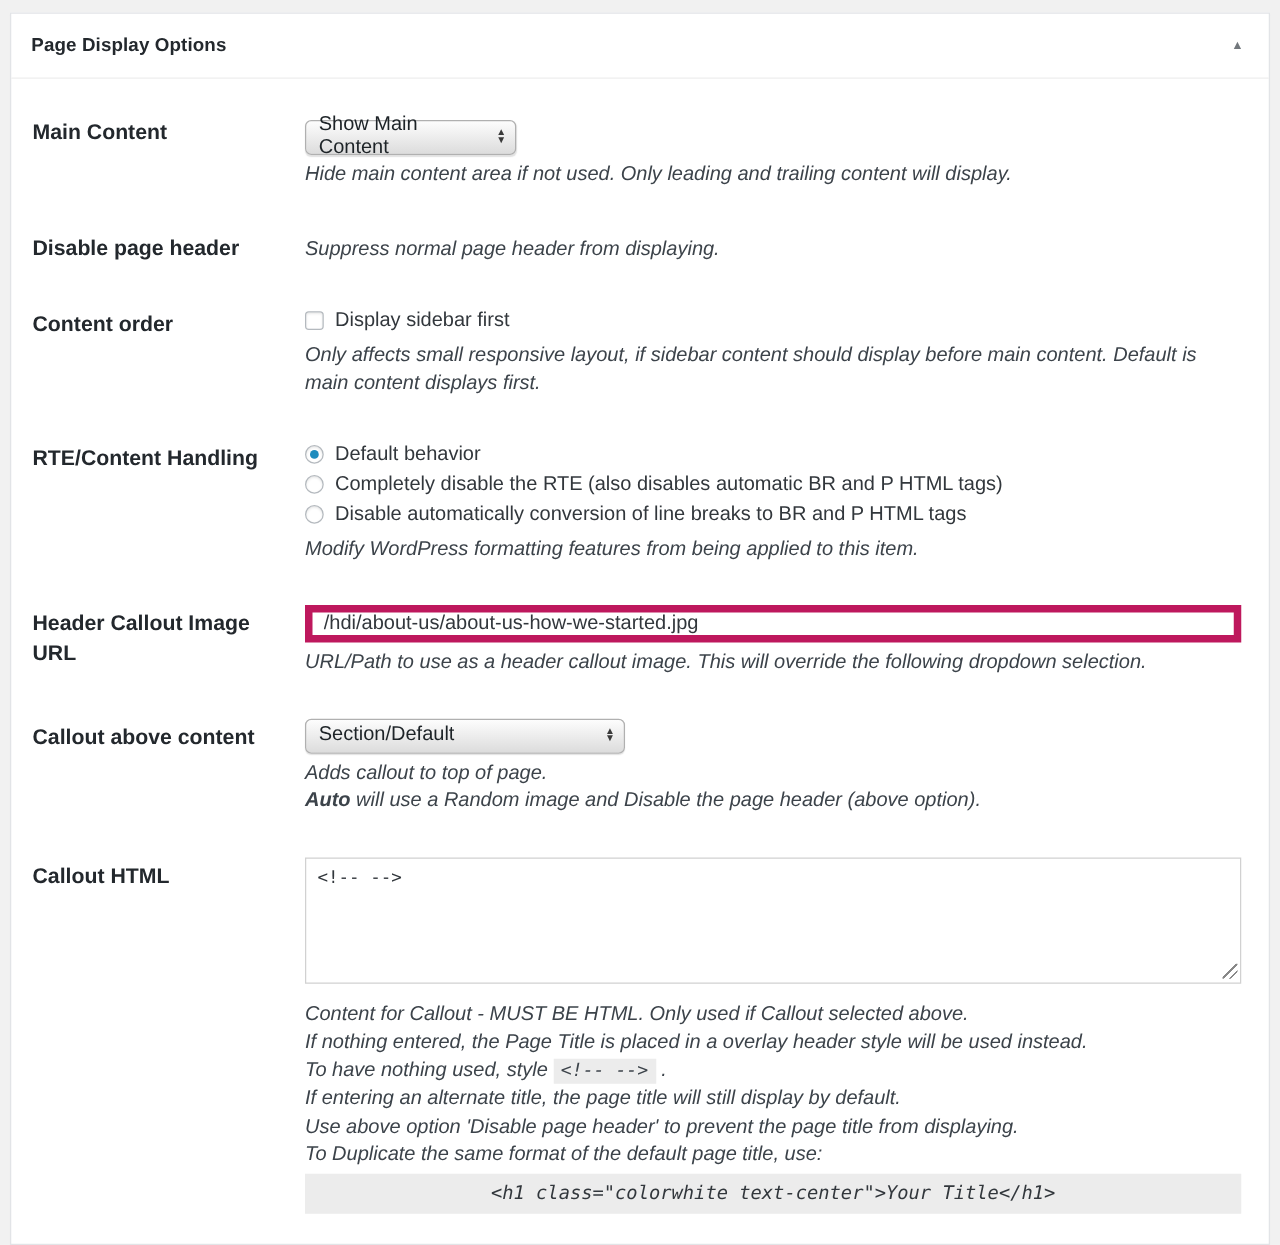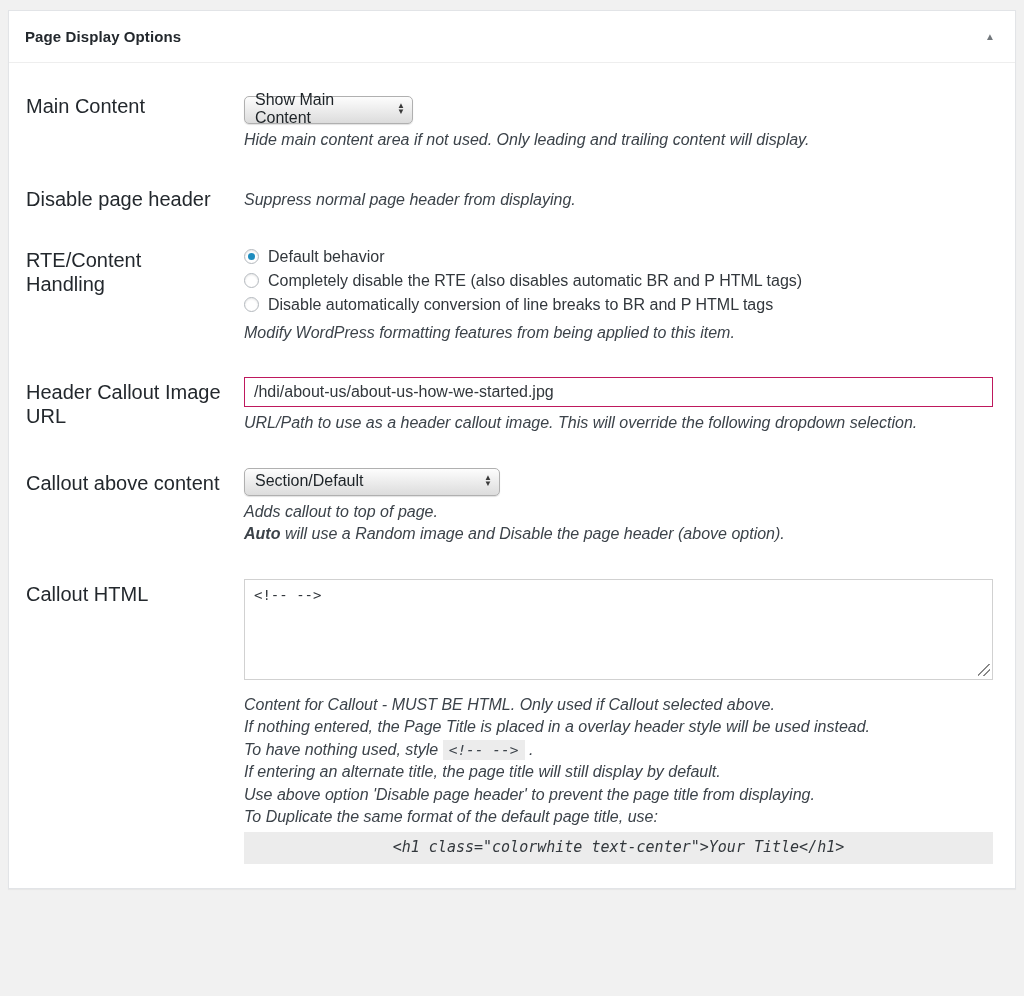--- a/index.html
+++ b/index.html
@@ -38,22 +38,22 @@
   }
   .inside { padding: 28px 22px 24px 17px; }
 
   .row { display: flex; margin-bottom: 33px; }
   .row:last-child { margin-bottom: 0; }
   .row-label {
     width: 218px;
     flex-shrink: 0;
     padding-top: 3px;
     padding-right: 20px;
-    font-size: 20px;
-    font-weight: normal;
+    font-size: 17px;
+    font-weight: bold;
     color: #23282d;
     line-height: 24px;
   }
   .row-field { flex: 1; min-width: 0; font-size: 16px; color: #32373c; }
 
   .desc {
     font-style: italic;
     color: #3c434a;
     font-size: 16px;
     line-height: 22.5px;
@@ -108,21 +108,21 @@
     content: "";
     position: absolute;
     left: 3px; top: 3px; width: 7px; height: 7px;
     border-radius: 50%;
     background: #1e8cbe;
   }
 
   .text-input {
     width: 100%;
     height: 30px;
-    border: 1px solid #be185d;
+    border: 6px solid #be185d;
     border-radius: 0;
     padding: 4px 9px;
     font-family: "Liberation Sans", sans-serif;
     font-size: 16px;
     color: #32373c;
     background: #fff;
   }
   .textarea-wrap { position: relative; }
   .textarea {
     display: block;
@@ -192,20 +192,30 @@
       </div>
     </div>
 
     <div class="row">
       <div class="row-label">Disable page header</div>
       <div class="row-field">
         <div class="desc">Suppress normal page header from displaying.</div>
       </div>
     </div>
 
+    <div class="row">
+      <div class="row-label">Content order</div>
+      <div class="row-field">
+        <div class="choice">
+          <span class="checkbox"></span>
+          <span>Display sidebar first</span>
+        </div>
+        <div class="desc">Only affects small responsive layout, if sidebar content should display before main content. Default is main content displays first.</div>
+      </div>
+    </div>
 
     <div class="row">
       <div class="row-label">RTE/Content Handling</div>
       <div class="row-field">
         <div class="choice">
           <span class="radio checked"></span>
           <span>Default behavior</span>
         </div>
         <div class="choice">
           <span class="radio"></span>

